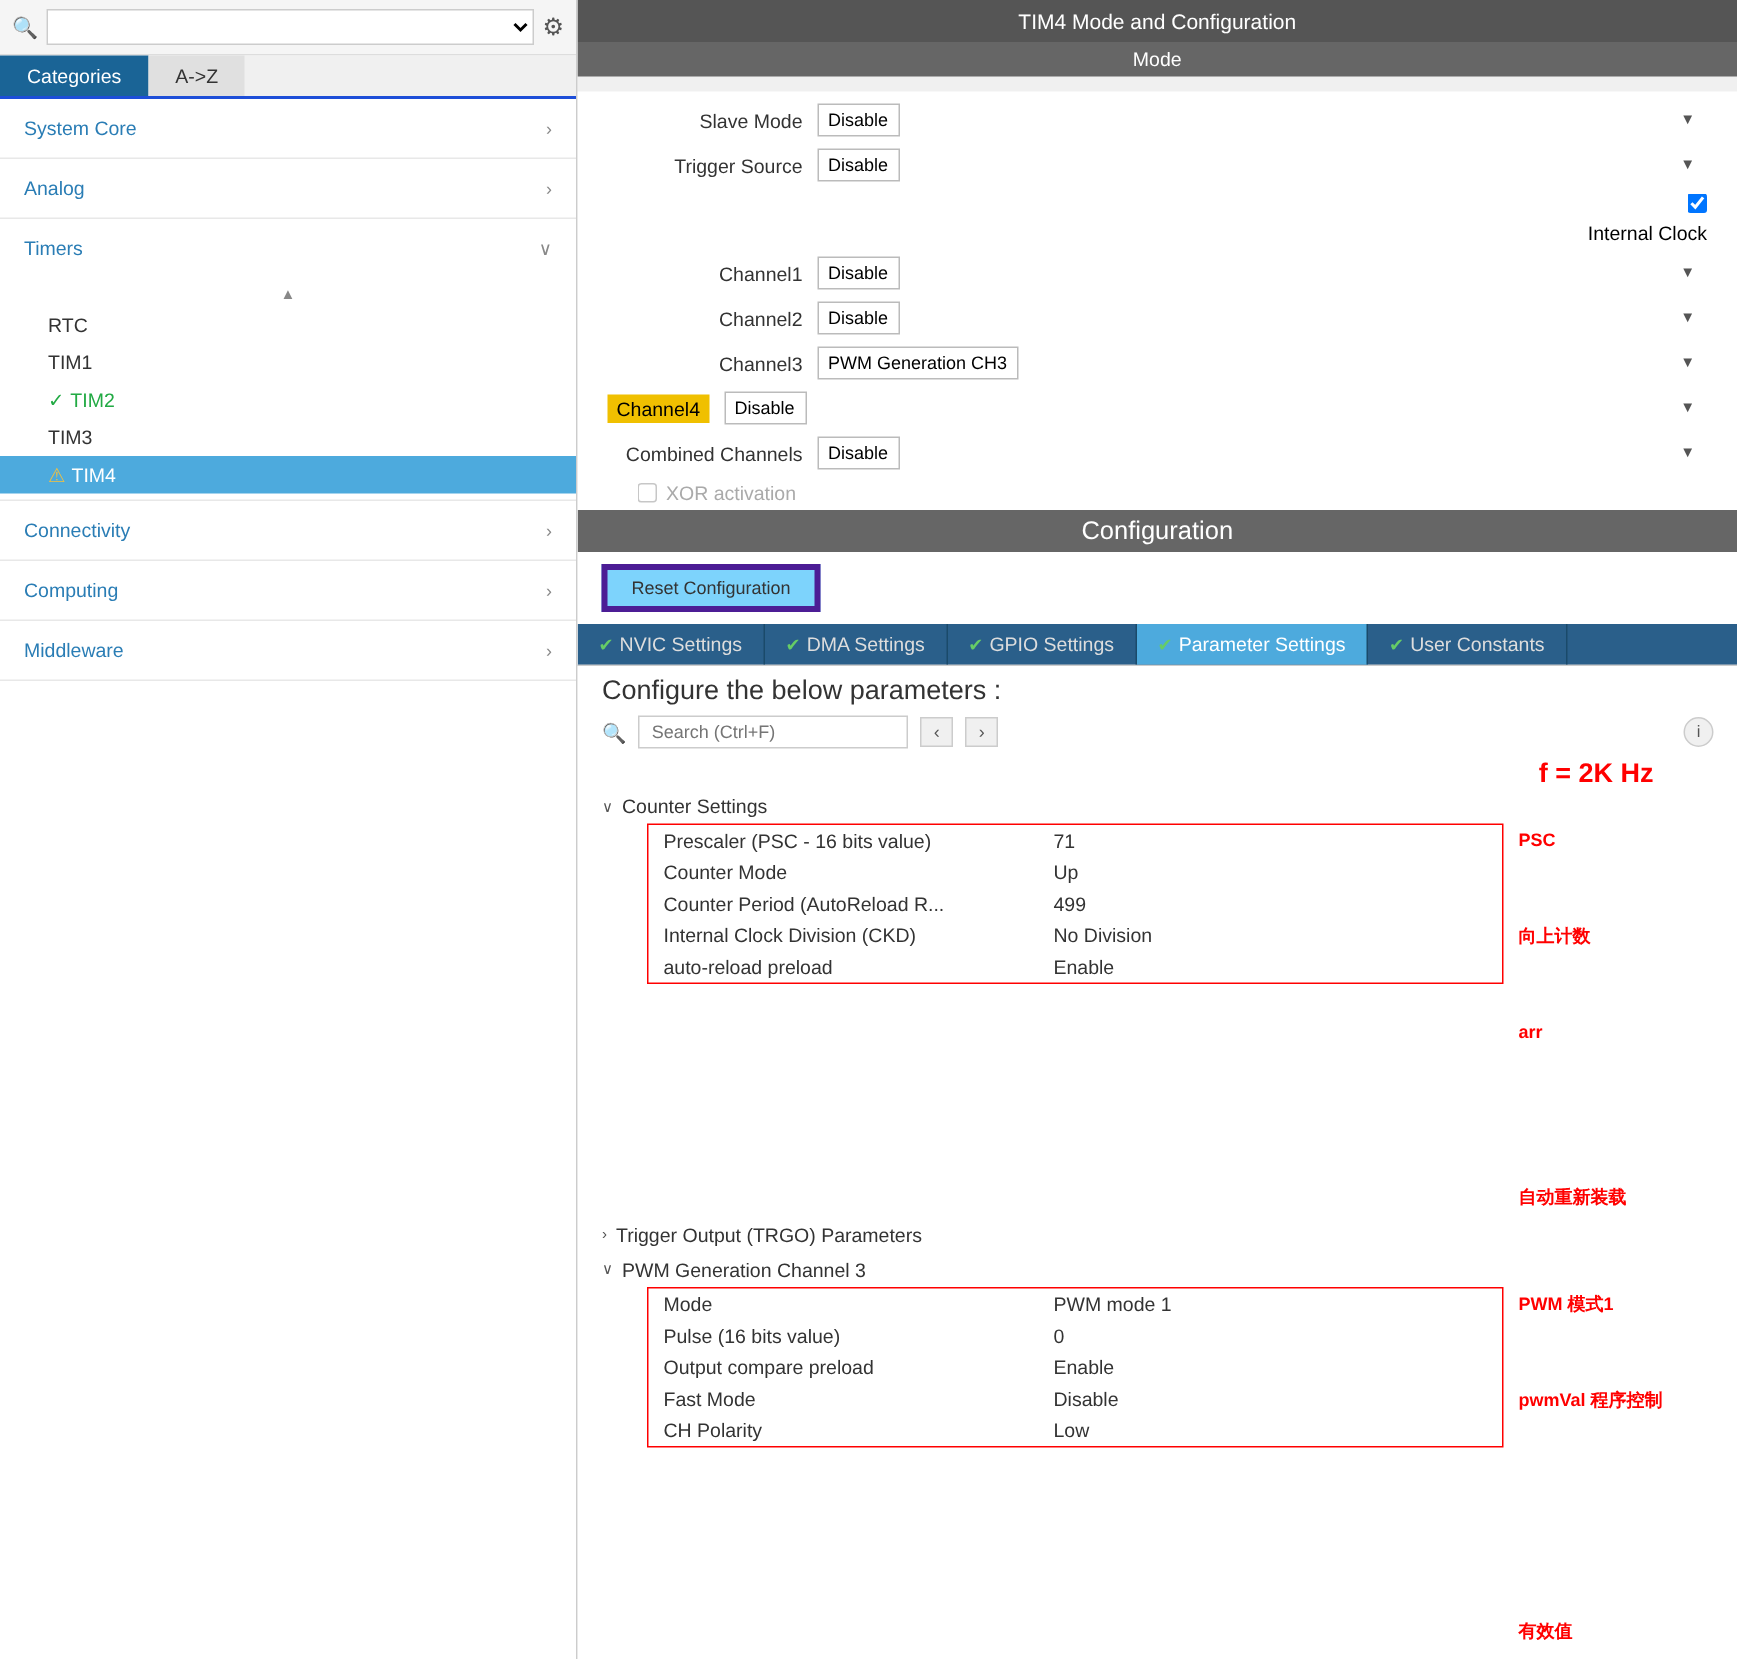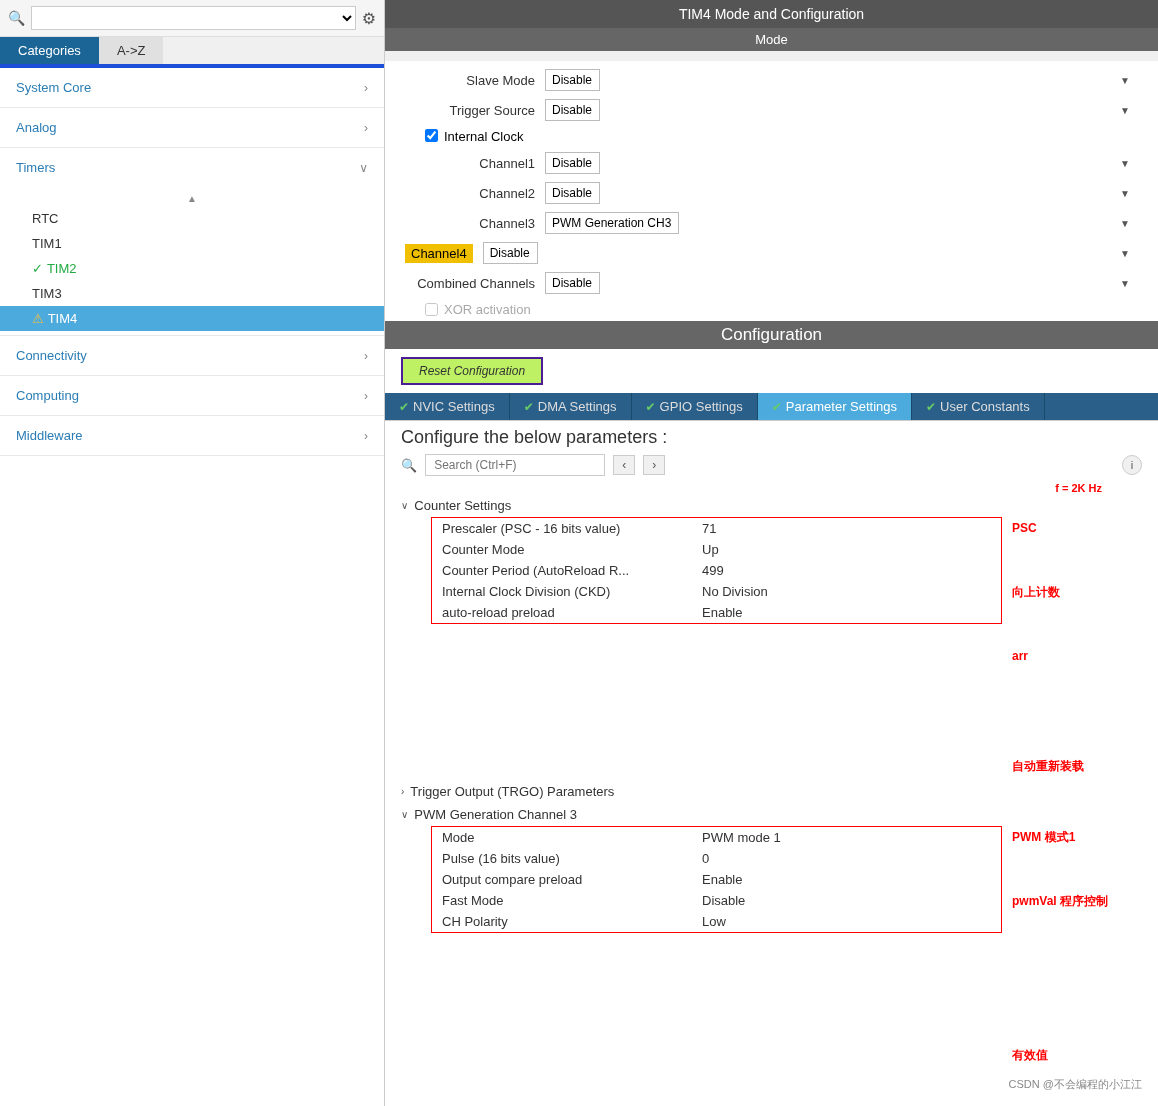--- a/index.html
+++ b/index.html
@@ -8,21 +8,21 @@
     .main-container { display: flex; flex: 1; height: 100%; }
     
     
     .sidebar { width: 385px; background: #fff; border-right: 1px solid #ccc; display: flex; flex-direction: column; }
     
     .search-bar { display: flex; align-items: center; padding: 6px 8px; gap: 6px; border-bottom: 1px solid #ddd; background: #f5f5f5; }
     .search-icon-wrap { color: #555; font-size: 14px; }
     .search-dropdown { flex: 1; border: 1px solid #ccc; padding: 3px 6px; font-size: 12px; background: #fff; }
     .gear-icon-wrap { color: #555; font-size: 16px; cursor: pointer; }
     
-    .tabs-row { display: flex; background: #f0f0f0; border-bottom: 4px solid #1d4ed8; }
+    .tabs-row { display: flex; background: #f0f0f0; border-bottom: 2px solid #1d4ed8; }
     .tab { padding: 6px 18px; cursor: pointer; font-size: 13px; color: #333; }
     .tab.active { background: #1a6496; color: #fff; }
     .tab.inactive { background: #e0e0e0; color: #333; }
     
     .sidebar-content { flex: 1; overflow-y: auto; }
     
     .sidebar-category { display: flex; align-items: center; justify-content: space-between; padding: 12px 16px; border-bottom: 1px solid #e8e8e8; cursor: pointer; color: #2a7db5; font-size: 14px; font-weight: 500; }
     .sidebar-category .chevron { color: #888; font-size: 12px; }
     
     .sidebar-category.expanded { border-bottom: none; }
@@ -38,46 +38,46 @@
     .right-panel { flex: 1; display: flex; flex-direction: column; overflow: hidden; }
     
     .panel-title { background: #555; color: #fff; text-align: center; padding: 6px 0; font-size: 14px; }
     .section-header { background: #666; color: #fff; text-align: center; padding: 4px 0; font-size: 13px; margin-bottom: 10px; }
     
     .form-row { display: flex; align-items: center; margin-bottom: 8px; gap: 10px; }
     .form-label { width: 130px; text-align: right; color: #333; flex-shrink: 0; font-size: 13px; }
     .form-select { flex: 1; border: 1px solid #bbb; padding: 3px 6px; font-size: 12px; background: #fff; appearance: none; -webkit-appearance: none; position: relative; }
     .select-wrap { flex: 1; position: relative; }
     .select-wrap::after { content: '▼'; position: absolute; right: 8px; top: 50%; transform: translateY(-50%); font-size: 10px; color: #555; pointer-events: none; }
-    .checkbox-row { display: flex; align-items: flex-start; gap: 6px; padding-left: 20px; margin-bottom: 8px; }
+    .checkbox-row { display: flex; align-items: flex-end; gap: 6px; padding-left: 20px; margin-bottom: 8px; flex-direction: column; }
     .channel4-label { background: #f0c000; color: #000; padding: 2px 6px; font-size: 13px; white-space: nowrap; }
     .xor-row { display: flex; align-items: center; gap: 6px; padding-left: 20px; color: #aaa; font-size: 12px; }
     
     
     .config-section { background: #fff; flex: 1; display: flex; flex-direction: column; overflow: hidden; }
     .config-header { background: #666; color: #fff; text-align: center; padding: 4px 0; font-size: 17px; }
     
     .reset-btn-row { padding: 8px 16px; }
-    .reset-btn { background: #bef264; border: 2px solid #4c1d95; padding: 5px 16px; font-size: 12px; cursor: pointer; color: #333; font-style: italic; }
+    .reset-btn { background: #7dd3fc; border: 4px solid #4c1d95; padding: 5px 16px; font-size: 12px; cursor: pointer; color: #333; }
     
     .config-tabs { display: flex; flex-wrap: wrap; border-bottom: 1px solid #ccc; background: #2a5f8a; }
     .config-tab { padding: 6px 14px; color: #ddd; cursor: pointer; font-size: 12px; display: flex; align-items: center; gap: 4px; border-right: 1px solid #1a4a6a; }
     .config-tab.active { background: #4daadd; color: #fff; }
     .config-tab .check-icon { color: #66cc66; font-size: 12px; }
     
     .param-area { flex: 1; overflow-y: auto; padding: 6px 16px; }
     
     .configure-label { font-size: 18px; color: #333; margin-bottom: 6px; }
     
     .search-param-row { display: flex; align-items: center; gap: 8px; margin-bottom: 6px; }
     .search-param-input { border: 1px solid #ccc; padding: 3px 8px; font-size: 12px; width: 180px; color: #888; }
     .nav-btn { border: 1px solid #ccc; background: #f0f0f0; padding: 2px 8px; cursor: pointer; color: #555; font-size: 12px; }
     .info-btn { border: 1px solid #ccc; background: #f0f0f0; width: 20px; height: 20px; border-radius: 50%; display: flex; align-items: center; justify-content: center; font-size: 11px; color: #555; cursor: pointer; margin-left: auto; }
     
-    .freq-label { color: red; font-size: 11px; font-weight: bold; text-align: right; margin-bottom: 4px; padding-right: 40px; }
+    .freq-label { color: red; font-size: 18px; font-weight: bold; text-align: right; margin-bottom: 4px; padding-right: 40px; }
     
     .counter-section { margin-bottom: 8px; }
     .section-toggle { display: flex; align-items: center; gap: 6px; font-size: 13px; color: #333; margin-bottom: 4px; cursor: pointer; }
     .toggle-icon { color: #555; font-size: 10px; }
     
     .param-table { border: 1px solid red; margin-left: 30px; margin-bottom: 4px; }
     .param-row { display: flex; padding: 3px 10px; font-size: 12px; }
     .param-name { width: 260px; color: #333; }
     .param-value { color: #333; }
     

